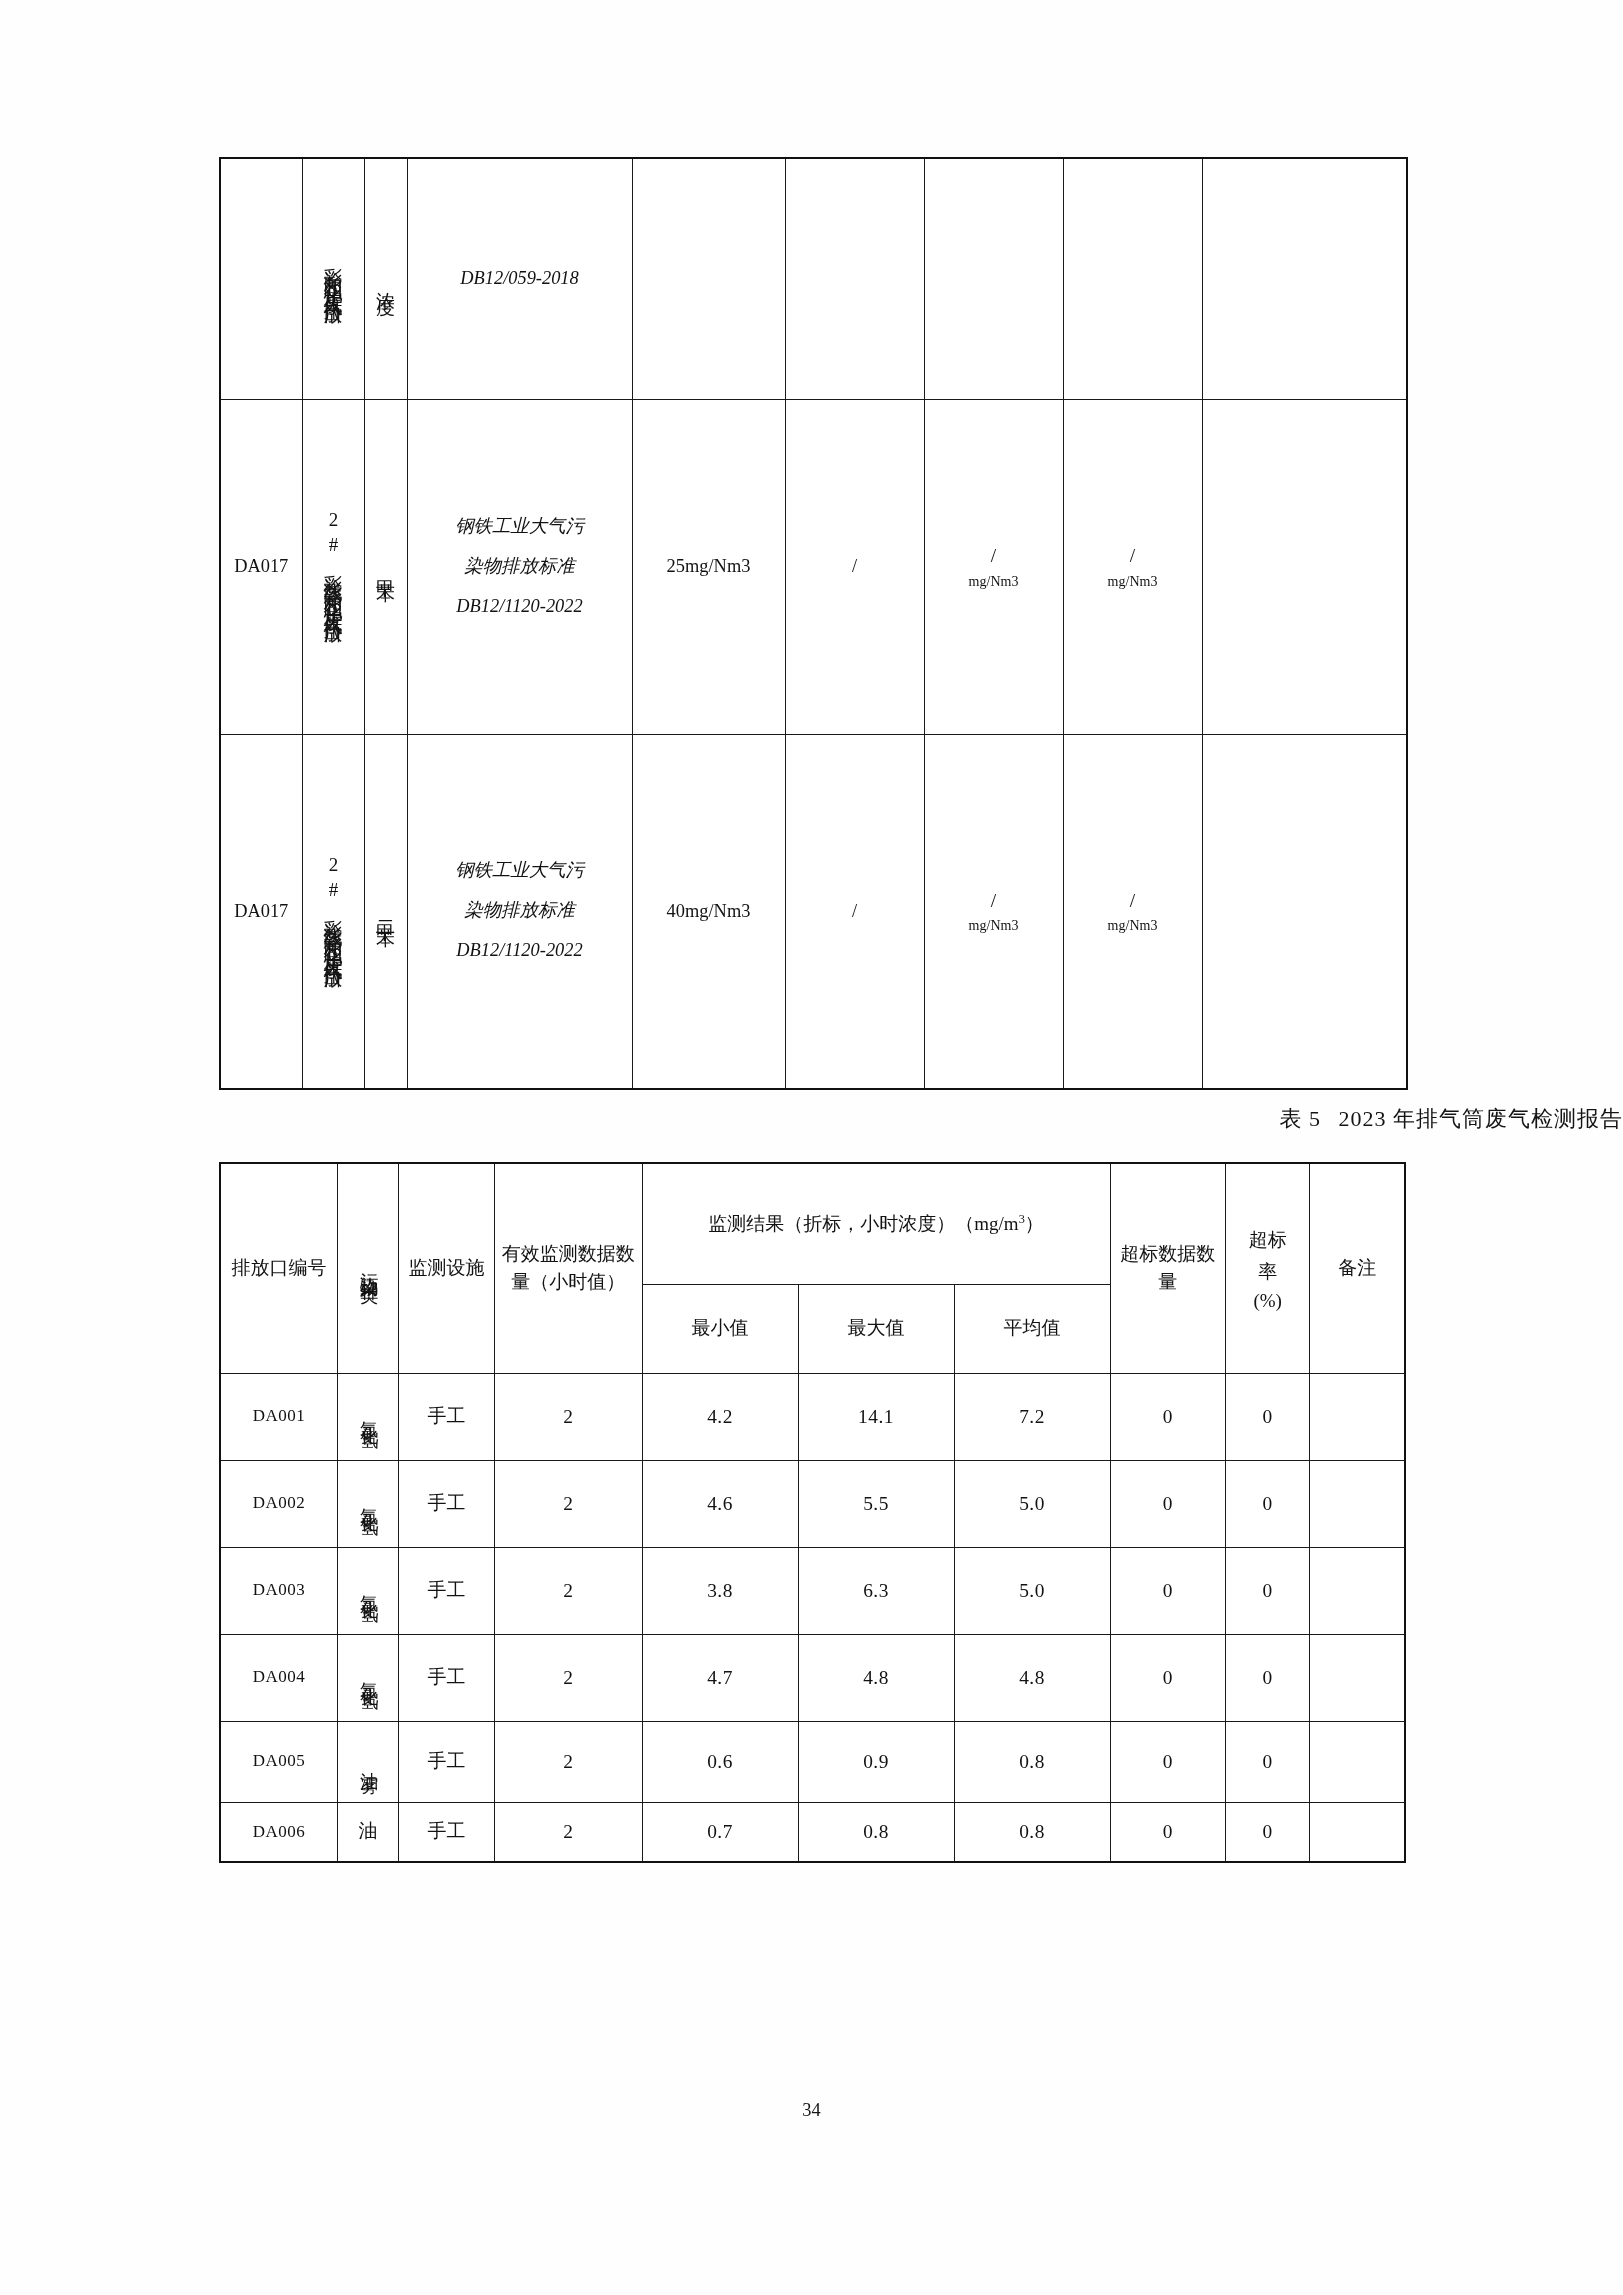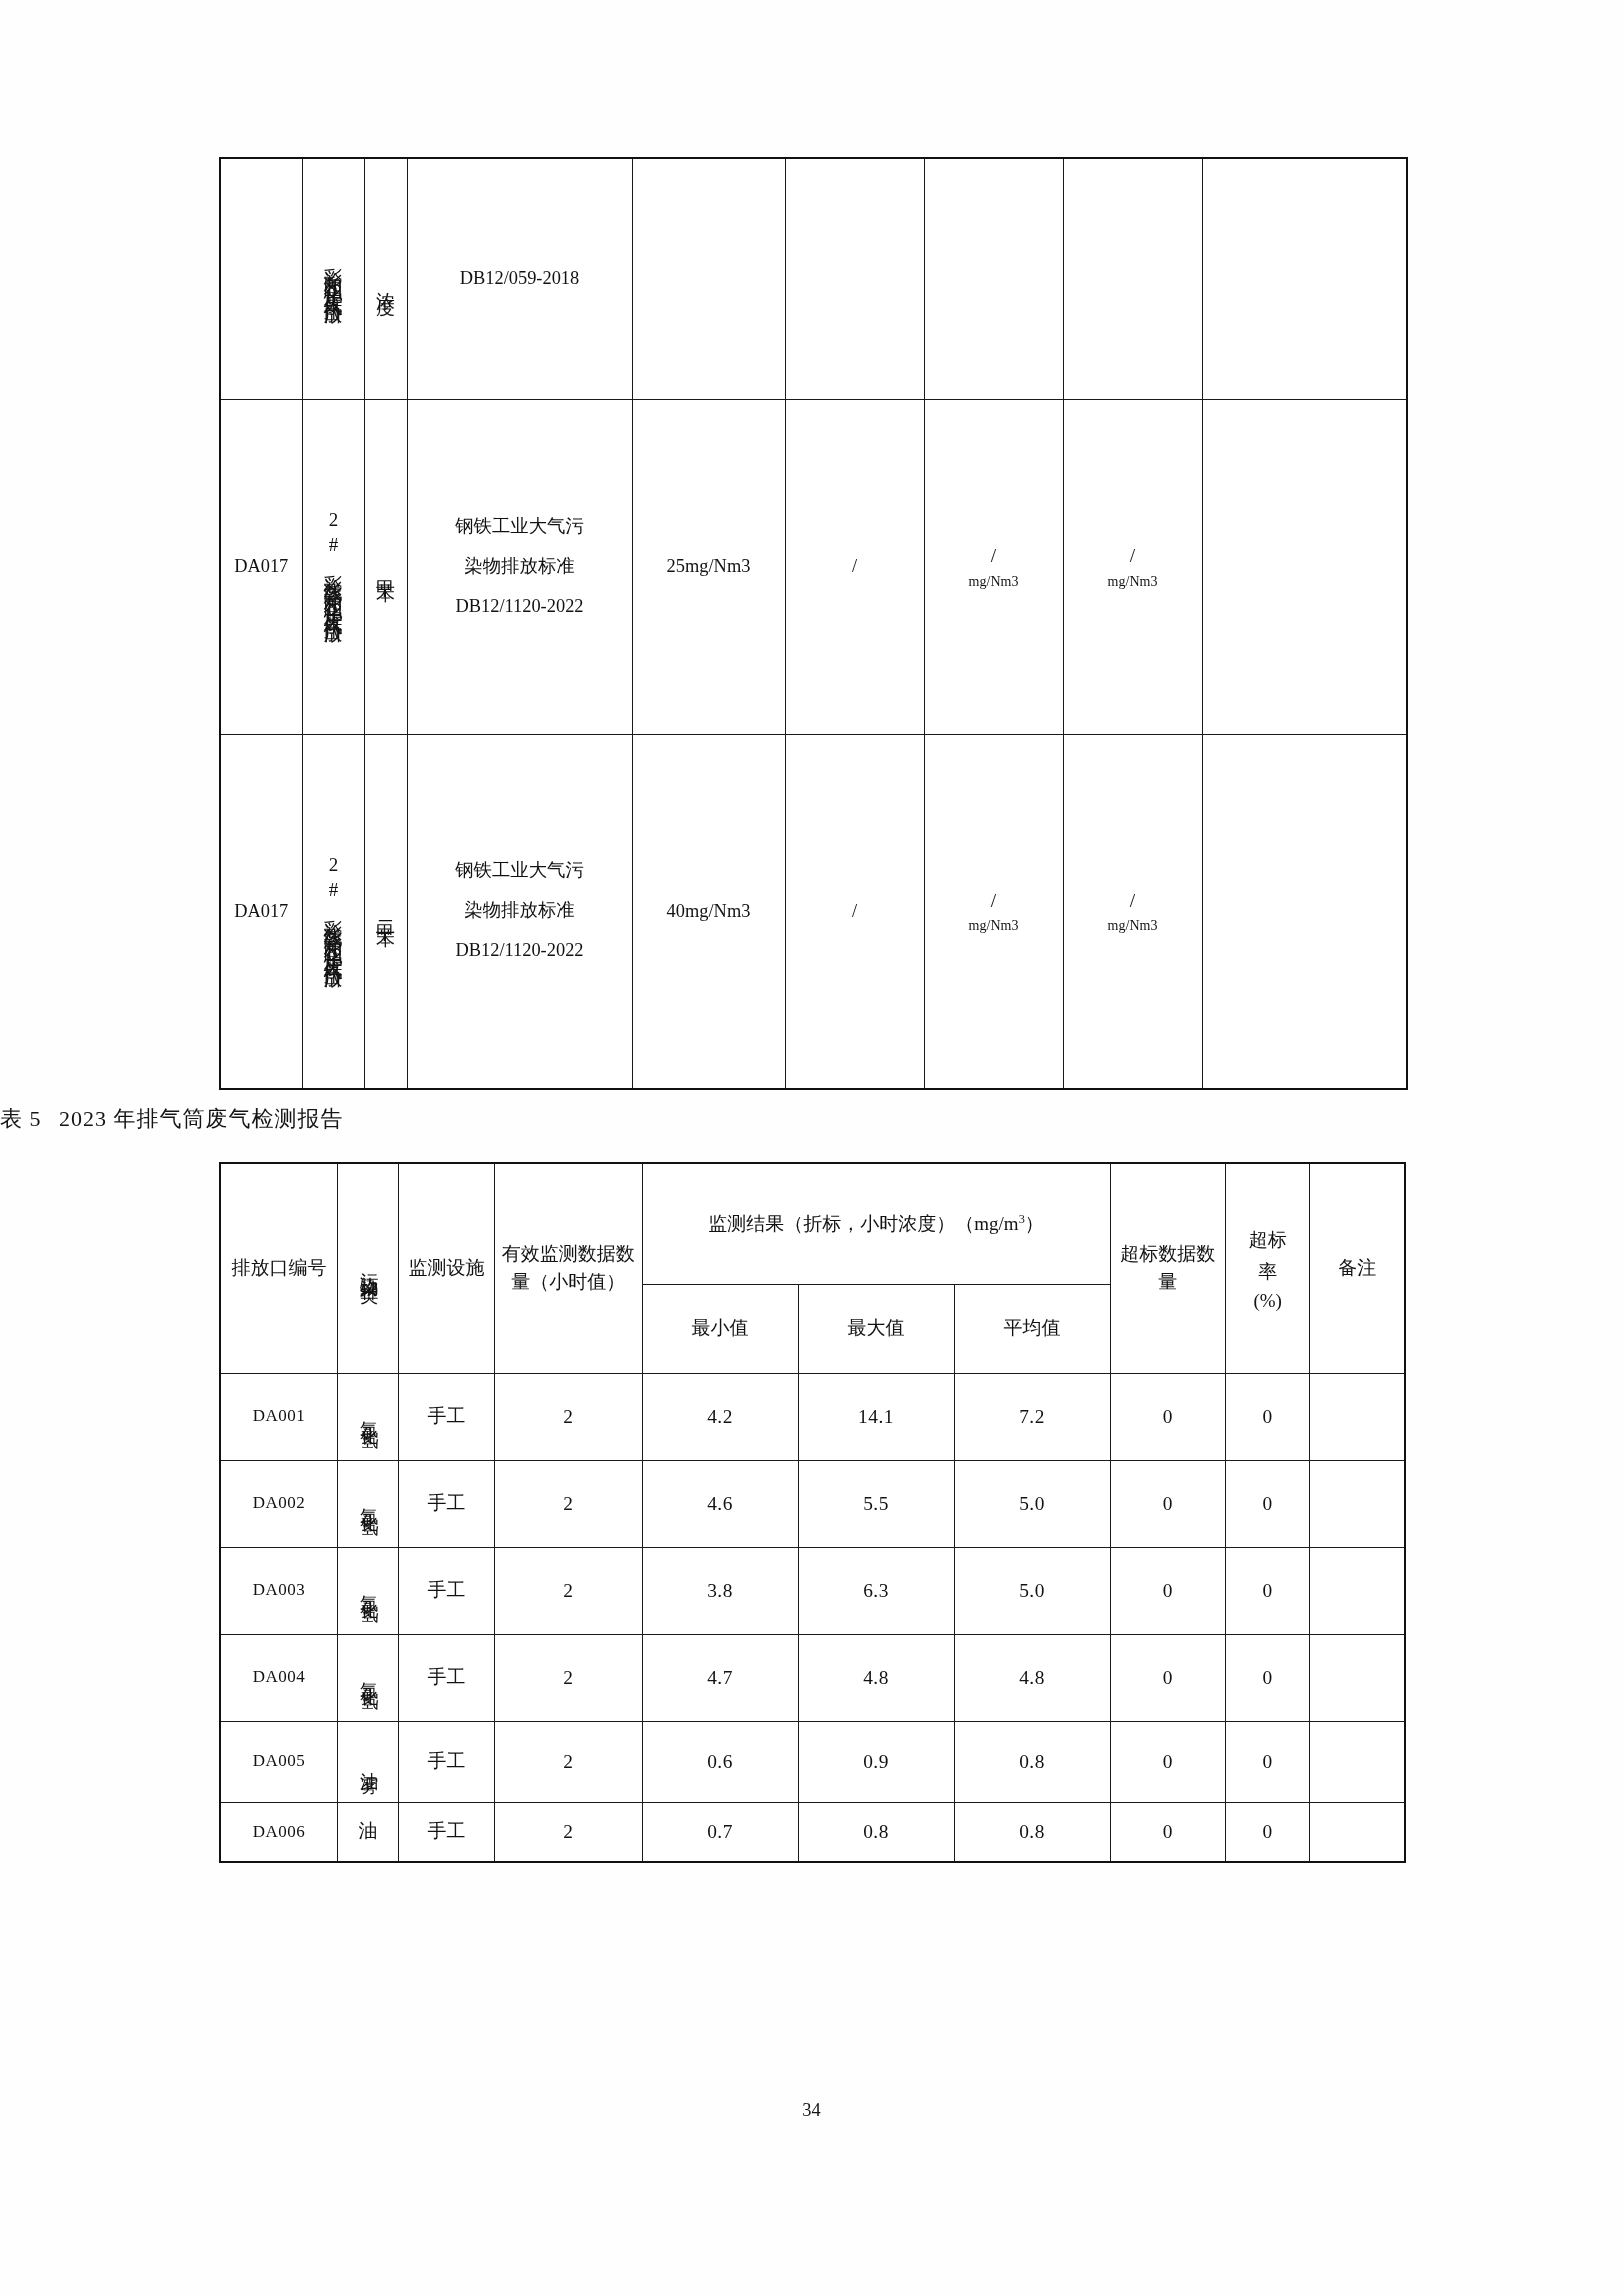--- a/index.html
+++ b/index.html
@@ -67,35 +67,36 @@
   .vert-cjk.two-col {
     max-height: 240px;
     letter-spacing: 4.1px;
   }
 
   .multiline {
     display: block;
     line-height: 1.62;
     font-size: 18.4px;
     padding: 5.1px 4.1px;
+    font-style: italic;
   }
   .slash-unit {
     display: block;
     line-height: 1.5;
     font-size: 18px;
   }
   .slash-unit .sl { display: block; font-size: 19.4px; }
   .slash-unit .un { display: block; font-size: 14px; }
 
   
   .caption {
     position: absolute;
     left: 0;
     right: 0;
-    text-align: left;
+    text-align: right;
     font-size: 22px;
     letter-spacing: 1px;
     color: #141414;
   }
   #caption-table5 { top: 1104px; }
   .caption .cap-gap { display: inline-block; width: 17.4px; }
 
   
   #table5-wrap {
     position: absolute;

